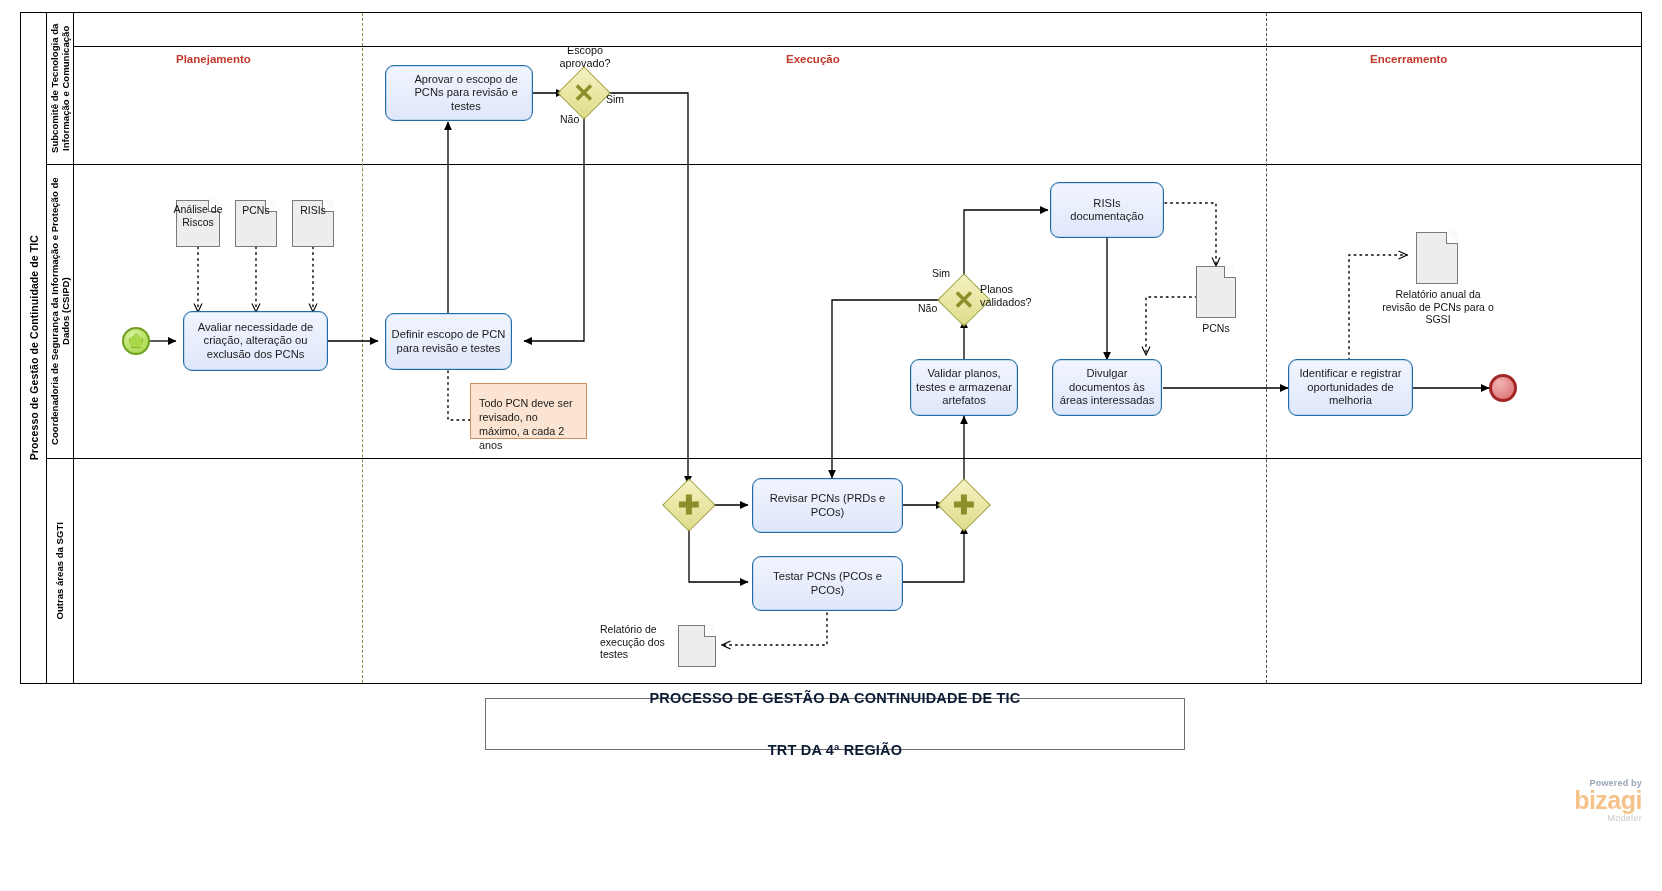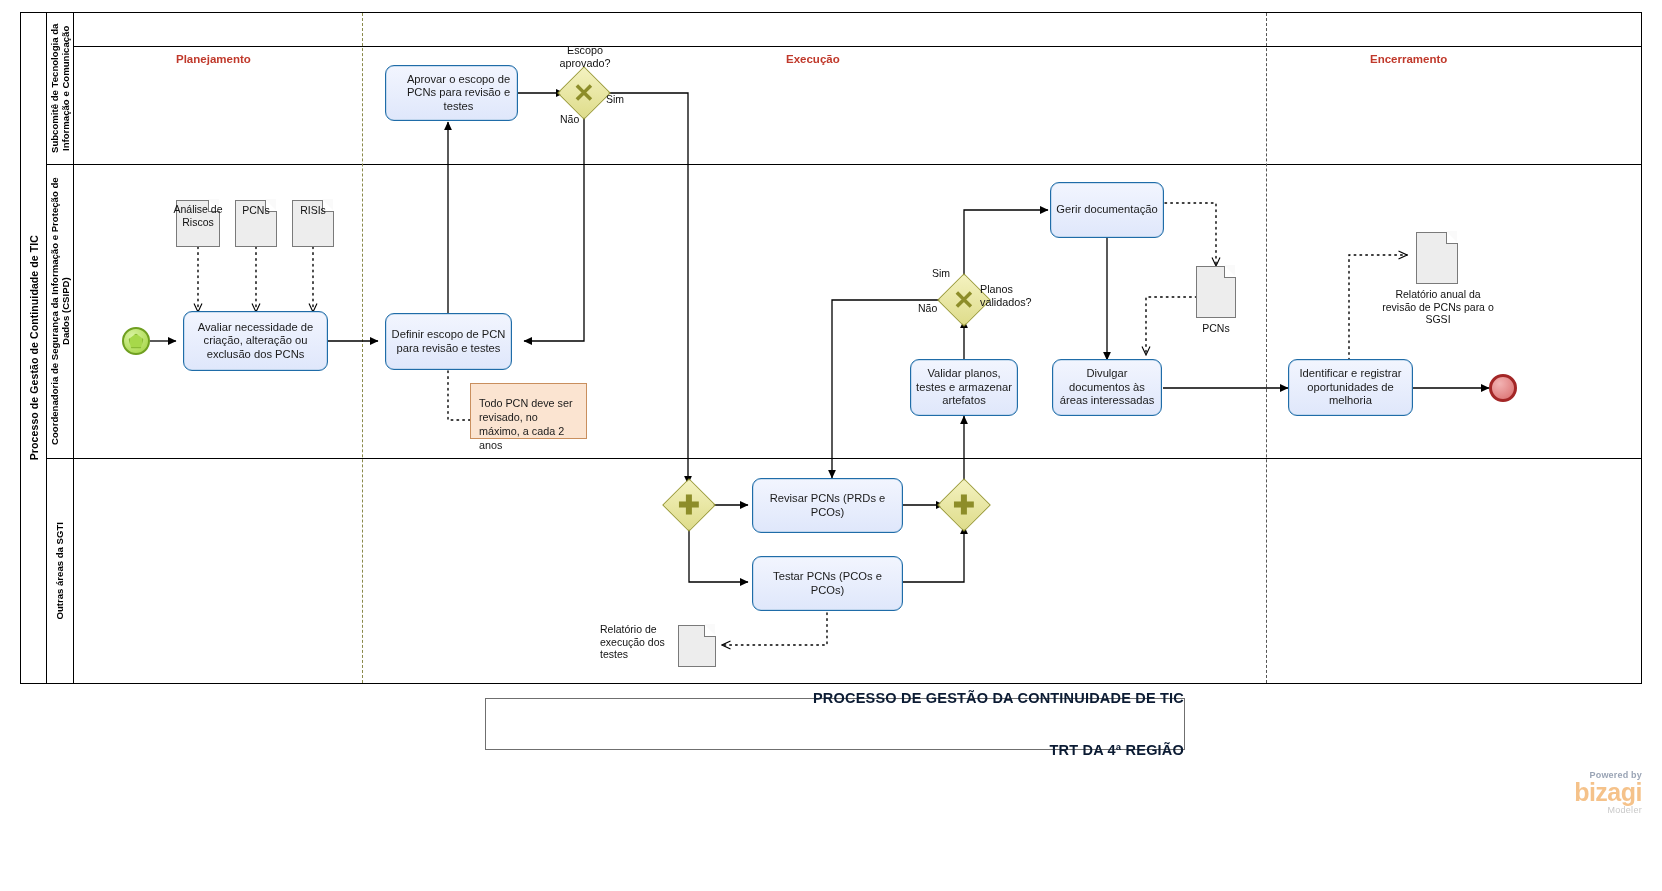--- a/index.html
+++ b/index.html
@@ -57,26 +57,26 @@
   .annot{position:absolute;background:#fbe4d1;border:1px solid #c98f5e;box-sizing:border-box;
     font-size:10.8px;color:#1a1a1a;line-height:14px;padding:12px 8px;}
 
   
   .svg-layer{position:absolute;left:0;top:0;width:1662px;height:891px;pointer-events:none;}
   .flowlabel{position:absolute;font-size:10.5px;color:#111;white-space:nowrap;}
   .gwlabel{position:absolute;font-size:10.8px;color:#111;text-align:center;line-height:12.5px;}
 
   
   .title-box{position:absolute;border:1px solid #6f6f6f;box-sizing:border-box;background:#fff;
-    display:flex;flex-direction:column;align-items:flex-end;justify-content:center;gap:36px;}
+    display:flex;flex-direction:column;align-items:center;justify-content:center;gap:36px;}
   .title-box .l1,.title-box .l2{font-size:14.5px;font-weight:bold;color:#0b1b33;letter-spacing:.2px;}
 
   
   .bz{position:absolute;text-align:right;}
-  .bz .pw{font-size:9px;color:#9aa4b5;font-weight:bold;letter-spacing:.2px;}
+  .bz .pw{font-size:9px;color:#9aa4b5;font-weight:bold;letter-spacing:.2px;margin-top:8px;}
   .bz .logo{font-size:25px;font-weight:bold;color:#f5c28a;line-height:25px;letter-spacing:-.5px;}
   .bz .mdl{font-size:9px;color:#c9c9c9;letter-spacing:.3px;}
 </style>
 </head>
 <body>
 
 <div id="stage">
 
   <div class="pool" style="left:20px;top:12px;width:1622px;height:672px;">
     <div class="pool-title">
@@ -162,27 +162,27 @@
       <path d="M1349,360 L1349,255 L1407,255" marker-end="url(#oarr)"></path>
       <path d="M827,613 L827,645 L722,645" marker-end="url(#oarr)"></path>
     </g>
   </svg>
 
   <div class="ev-start" style="left:122px;top:327px;">
     <div class="ev-start-inner"></div>
   </div>
   <div class="ev-end" style="left:1489px;top:374px;"></div>
 
-  <div class="task" style="left:385px;top:65px;width:133px;height:56px;padding-left:19px;">Aprovar o escopo de PCNs para revisão e testes</div>
+  <div class="task" style="left:385px;top:65px;width:148px;height:56px;padding-left:19px;">Aprovar o escopo de PCNs para revisão e testes</div>
 
   <div class="task" style="left:183px;top:311px;width:145px;height:60px;">Avaliar necessidade de criação, alteração ou exclusão dos PCNs</div>
 
   <div class="task" style="left:385px;top:313px;width:127px;height:57px;">Definir escopo de PCN para revisão e testes</div>
 
-  <div class="task" style="left:1050px;top:182px;width:114px;height:56px;">Gerir documentação</div>
+  <div class="task" style="left:1050px;top:182px;width:114px;height:56px;">RISIs documentação</div>
 
   <div class="task" style="left:910px;top:359px;width:108px;height:57px;">Validar planos, testes e armazenar artefatos</div>
 
   <div class="task" style="left:1052px;top:359px;width:110px;height:57px;">Divulgar documentos às áreas interessadas</div>
 
   <div class="task" style="left:1288px;top:359px;width:125px;height:57px;">Identificar e registrar oportunidades de melhoria</div>
 
   <div class="task" style="left:752px;top:478px;width:151px;height:55px;">Revisar PCNs (PRDs e PCOs)</div>
 
   <div class="task" style="left:752px;top:556px;width:151px;height:55px;">Testar PCNs (PCOs e PCOs)</div>

